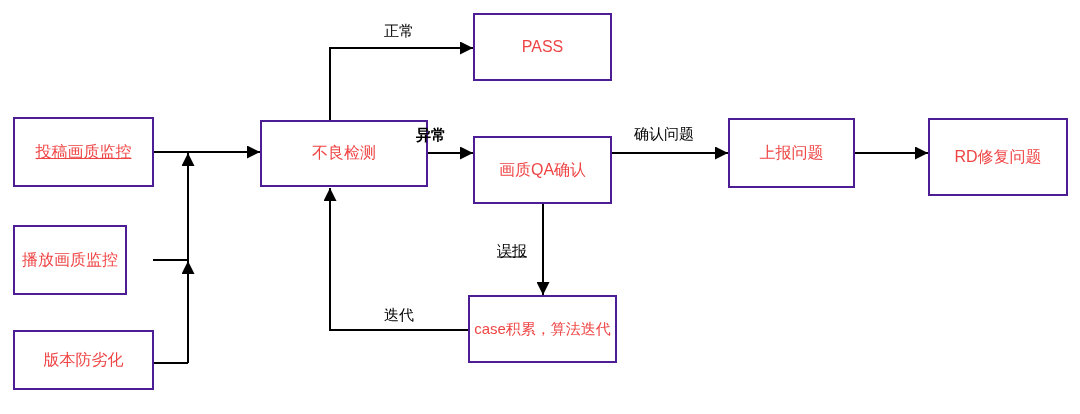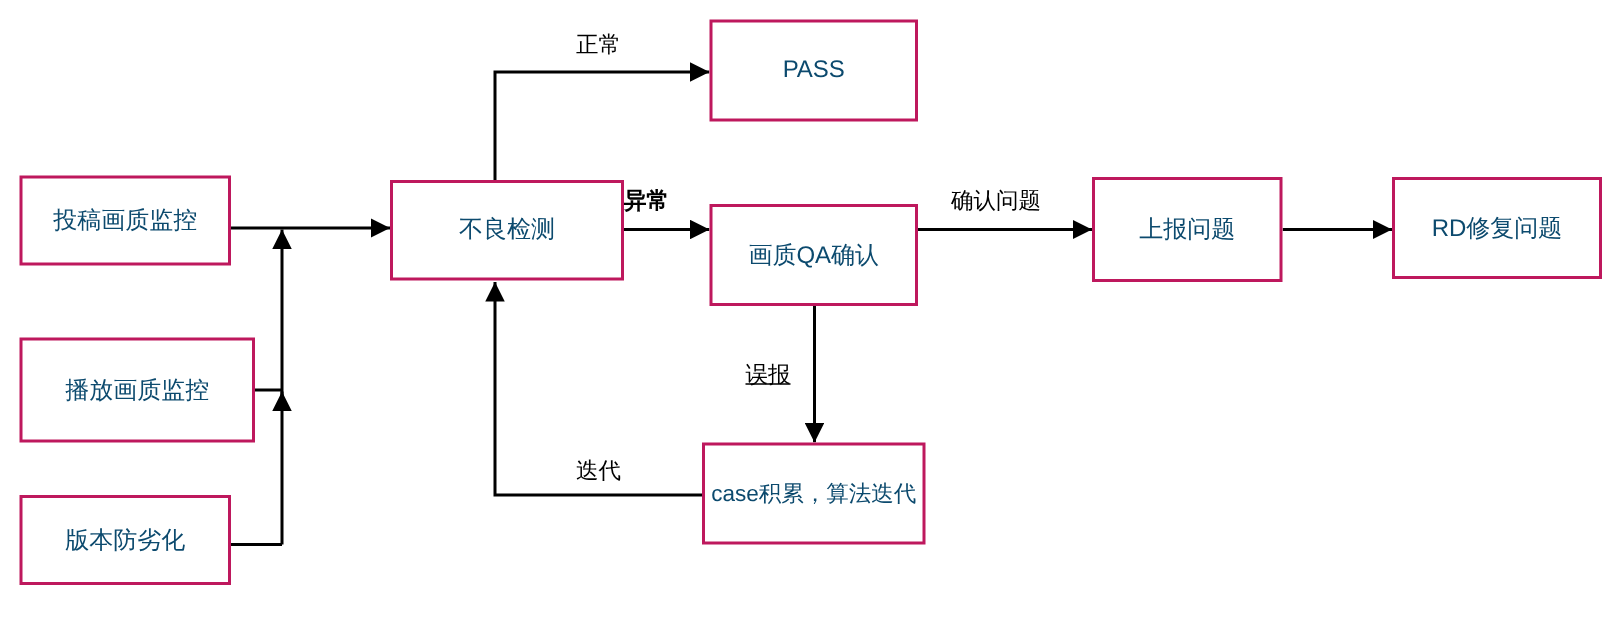--- a/index.html
+++ b/index.html
@@ -18,49 +18,49 @@
   .edges-layer {
     position: absolute;
     left: 0;
     top: 0;
     width: 1080px;
     height: 414px;
   }
   .node {
     position: absolute;
     box-sizing: border-box;
-    border: 2px solid #be185d;
+    border: 2px solid #4c1d95;
     background: #ffffff;
     display: flex;
     align-items: center;
     justify-content: center;
     font-size: 16px;
-    color: #0c4a6e;
+    color: #ef4444;
     white-space: nowrap;
     text-align: center;
     overflow: hidden;
   }
   .edge-label {
     position: absolute;
     transform: translate(-50%, -50%);
     font-size: 15px;
     color: #000000;
     white-space: nowrap;
     background: transparent;
     line-height: 1;
   }
   
-  #n-upload   { left: 13px;  top: 117px; width: 141px; height: 60px; }
-  #n-playback { left: 13px;  top: 225px; width: 157px; height: 70px; }
+  #n-upload   { left: 13px;  top: 117px; width: 141px; height: 70px; text-decoration: underline; }
+  #n-playback { left: 13px;  top: 225px; width: 114px; height: 70px; }
   #n-version  { left: 13px;  top: 330px; width: 141px; height: 60px; }
-  #n-detect   { left: 260px; top: 120px; width: 156px; height: 67px; }
+  #n-detect   { left: 260px; top: 120px; width: 168px; height: 67px; }
   #n-pass     { left: 473px; top: 13px;  width: 139px; height: 68px; }
   #n-qa       { left: 473px; top: 136px; width: 139px; height: 68px; }
   #n-report   { left: 728px; top: 118px; width: 127px; height: 70px; }
-  #n-rd       { left: 928px; top: 118px; width: 140px; height: 68px; text-align: center; }
+  #n-rd       { left: 928px; top: 118px; width: 140px; height: 78px; text-align: center; }
   #n-case     { left: 468px; top: 295px; width: 149px; height: 68px; font-size: 15px; }
   
   #l-normal   { left: 399px; top: 30px; }
   #l-abnormal { left: 431px; top: 134px; font-weight: bold; }
   #l-confirm  { left: 664px; top: 135px; font-family: Liberation Mono, monospace; }
   #l-false    { left: 512px; top: 250px; text-decoration: underline; }
   #l-iterate  { left: 399px; top: 315px; font-family: Liberation Serif, serif; }
 </style>
 </head>
 <body>

